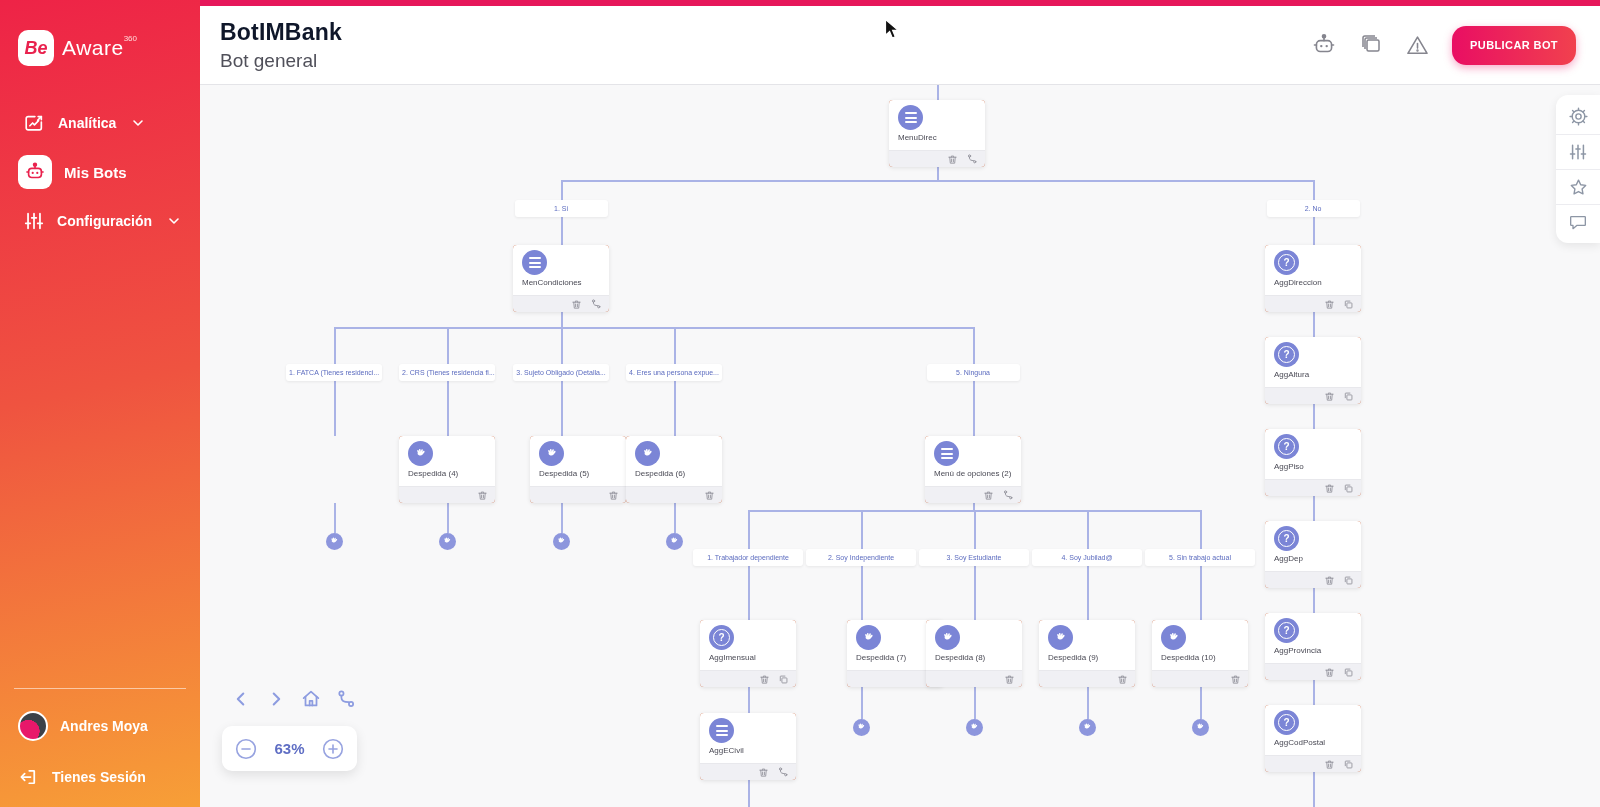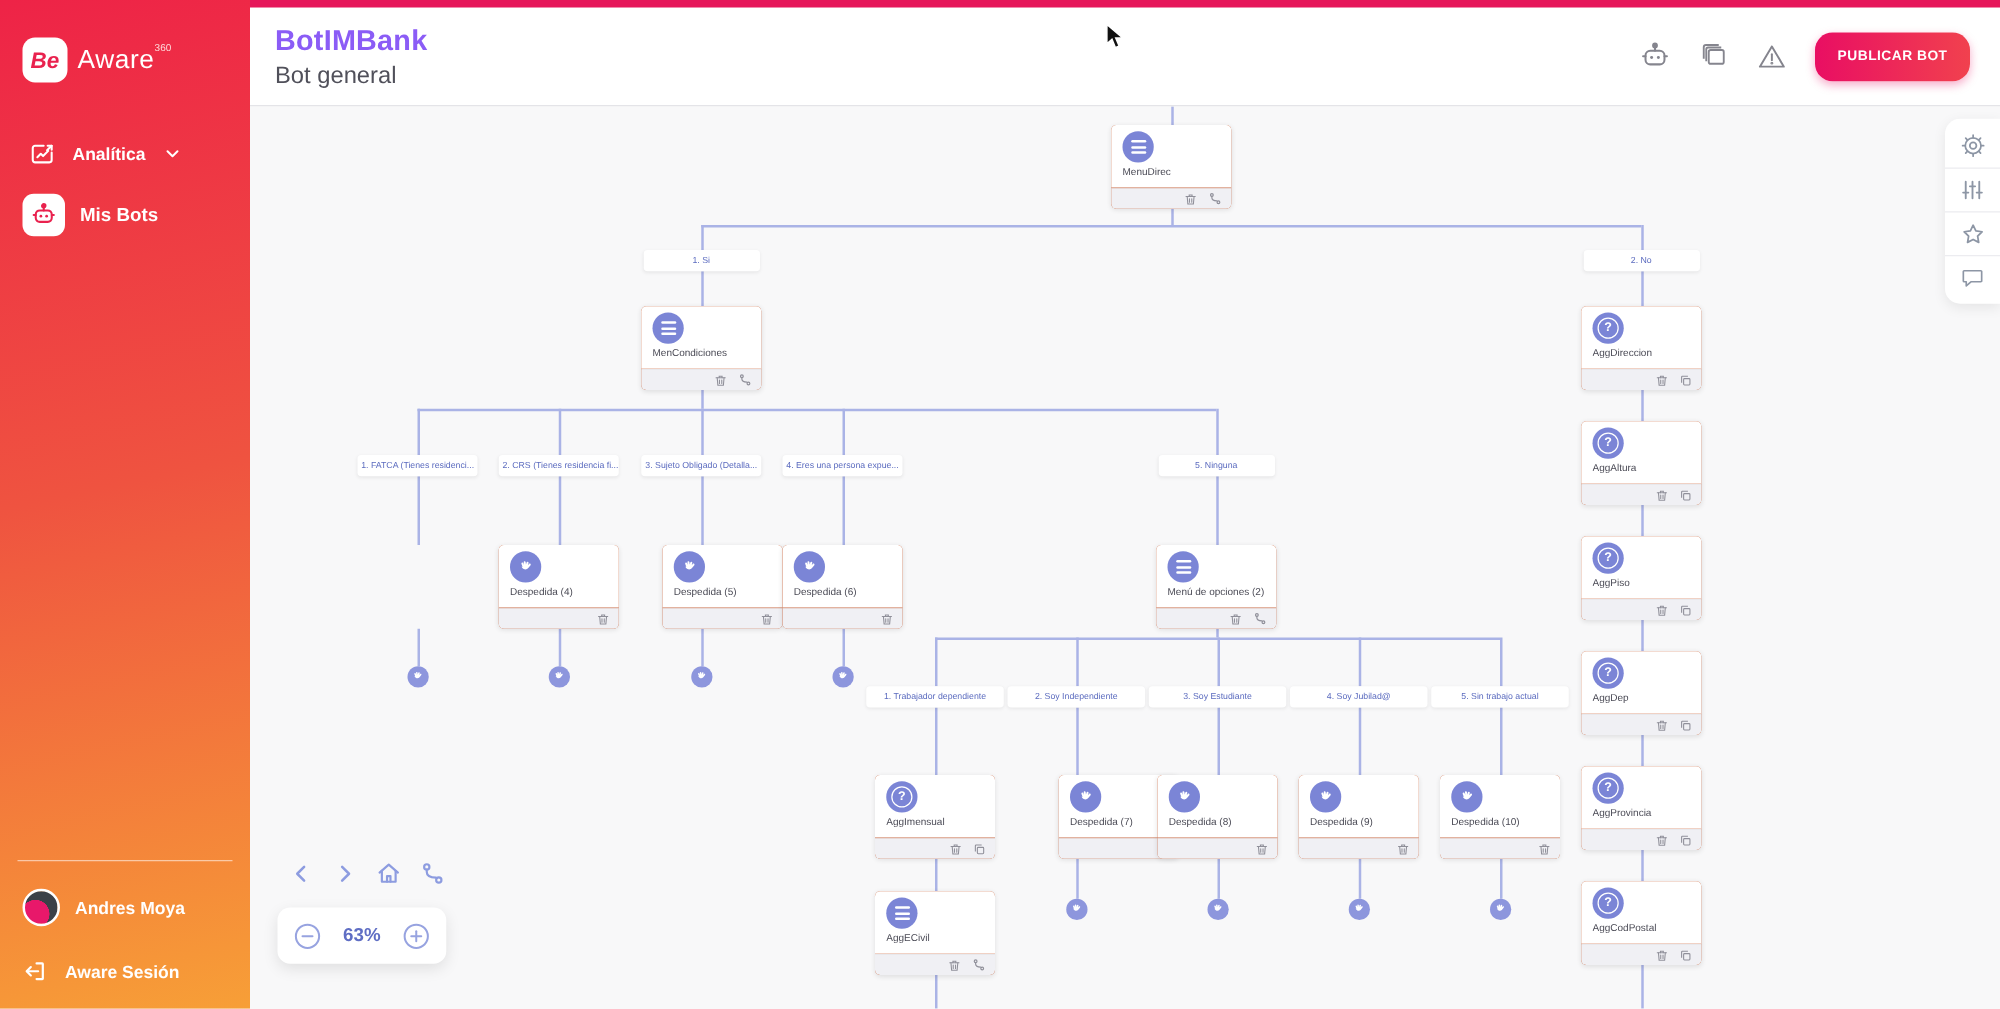--- a/index.html
+++ b/index.html
@@ -28,21 +28,21 @@
   .side-bottom{margin-top:auto;padding:0 0 20px 0}
   .side-divider{height:1px;background:rgba(255,255,255,.55);margin:0 14px 22px 14px}
   .user-row{display:flex;align-items:center;gap:12px;padding:0 18px;cursor:pointer;font-size:14px;font-weight:600}
   .avatar{width:30px;height:30px;border-radius:50%;border:2px solid #fff;
     background:radial-gradient(circle at 32% 70%,#e8186a 0%,#e8186a 44%,#3c4148 45%)}
   .logout-row{display:flex;align-items:center;gap:14px;padding:0 18px;margin-top:26px;cursor:pointer;font-size:14px;font-weight:600}
 
   
   .header{position:absolute;left:200px;top:6px;width:1400px;height:79px;background:#fff;border-bottom:1px solid #e4e4e8;
     display:flex;align-items:center;justify-content:space-between;padding:0 24px 0 20px;z-index:3}
-  .page-title{font-size:23px;font-weight:600;color:#8b5cf6;letter-spacing:.2px}
+  .page-title{font-size:23px;font-weight:600;color:#0f172a;letter-spacing:.2px}
   .page-subtitle{font-size:19px;color:#50505a;margin-top:4px}
   .header-actions{display:flex;align-items:center;gap:22px}
   .h-ico{color:#85858e;cursor:pointer;display:flex}
   .publish{border:none;height:39px;padding:0 18px;border-radius:14px;color:#fff;font-size:11px;font-weight:700;letter-spacing:.4px;
     background:linear-gradient(90deg,#e90e63,#f1414e);box-shadow:0 3px 8px rgba(233,14,99,.35);cursor:pointer;
     font-family:"Liberation Sans","DejaVu Sans",sans-serif}
 
   
   .rtoolbar{position:absolute;right:0;top:95px;width:44px;background:#fff;border-radius:12px 0 0 12px;z-index:6;
     box-shadow:0 3px 10px rgba(0,0,0,.08);padding:4px 0}
@@ -117,37 +117,51 @@
             <line x1="12" y1="5.5" x2="12" y2="8"></line>
           <rect x="5" y="8" width="14" height="10" rx="3.5"></rect>
           <circle cx="9.5" cy="13" r="1.2" fill="#e9224e" stroke="none"></circle>
             <circle cx="14.5" cy="13" r="1.2" fill="#e9224e" stroke="none"></circle>
           <path d="M5 12H3.2M20.8 12H19"></path>
         </svg>
       </span>
       <span class="nav-label">Mis Bots</span>
     </div>
 
+    <div class="nav-item">
+      <span class="nav-ico">
+        <svg width="22" height="22" viewBox="0 0 24 24" fill="none" stroke="#fff" stroke-width="1.9" stroke-linecap="round">
+          <path d="M5.5 4v16M12 4v16M18.5 4v16"></path>
+          <path d="M3 14.5h5M9.5 8.5h5M16 14.5h5"></path>
+        </svg>
+      </span>
+      <span class="nav-label2">Configuración</span>
+      <span class="chev">
+        <svg width="16" height="16" viewBox="0 0 24 24" fill="none" stroke="#fff" stroke-width="2.4" stroke-linecap="round" stroke-linejoin="round">
+            <polyline points="6 9 12 15 18 9"></polyline>
+          </svg>
+      </span>
+    </div>
   </nav>
 
   <div class="side-bottom">
     <div class="side-divider"></div>
     <div class="user-row">
       <span class="avatar"></span>
       <span>Andres Moya</span>
     </div>
     <div class="logout-row">
       <span>
         <svg width="20" height="20" viewBox="0 0 24 24" fill="none" stroke="#fff" stroke-width="2.1" stroke-linecap="round" stroke-linejoin="round">
           <path d="M13.5 4.5H19a.5.5 0 0 1 .5.5v14a.5.5 0 0 1-.5.5h-5.5"></path>
           <path d="M15 12H4.5"></path>
             <path d="M8 8l-4 4 4 4"></path>
         </svg>
       </span>
-      <span>Aware Sesión</span>
+      <span>Tienes Sesión</span>
     </div>
   </div>
 </aside>
 
 <header class="header">
   <div>
     <h1 class="page-title">BotIMBank</h1>
     <div class="page-subtitle">Bot general</div>
   </div>
   <div class="header-actions">

